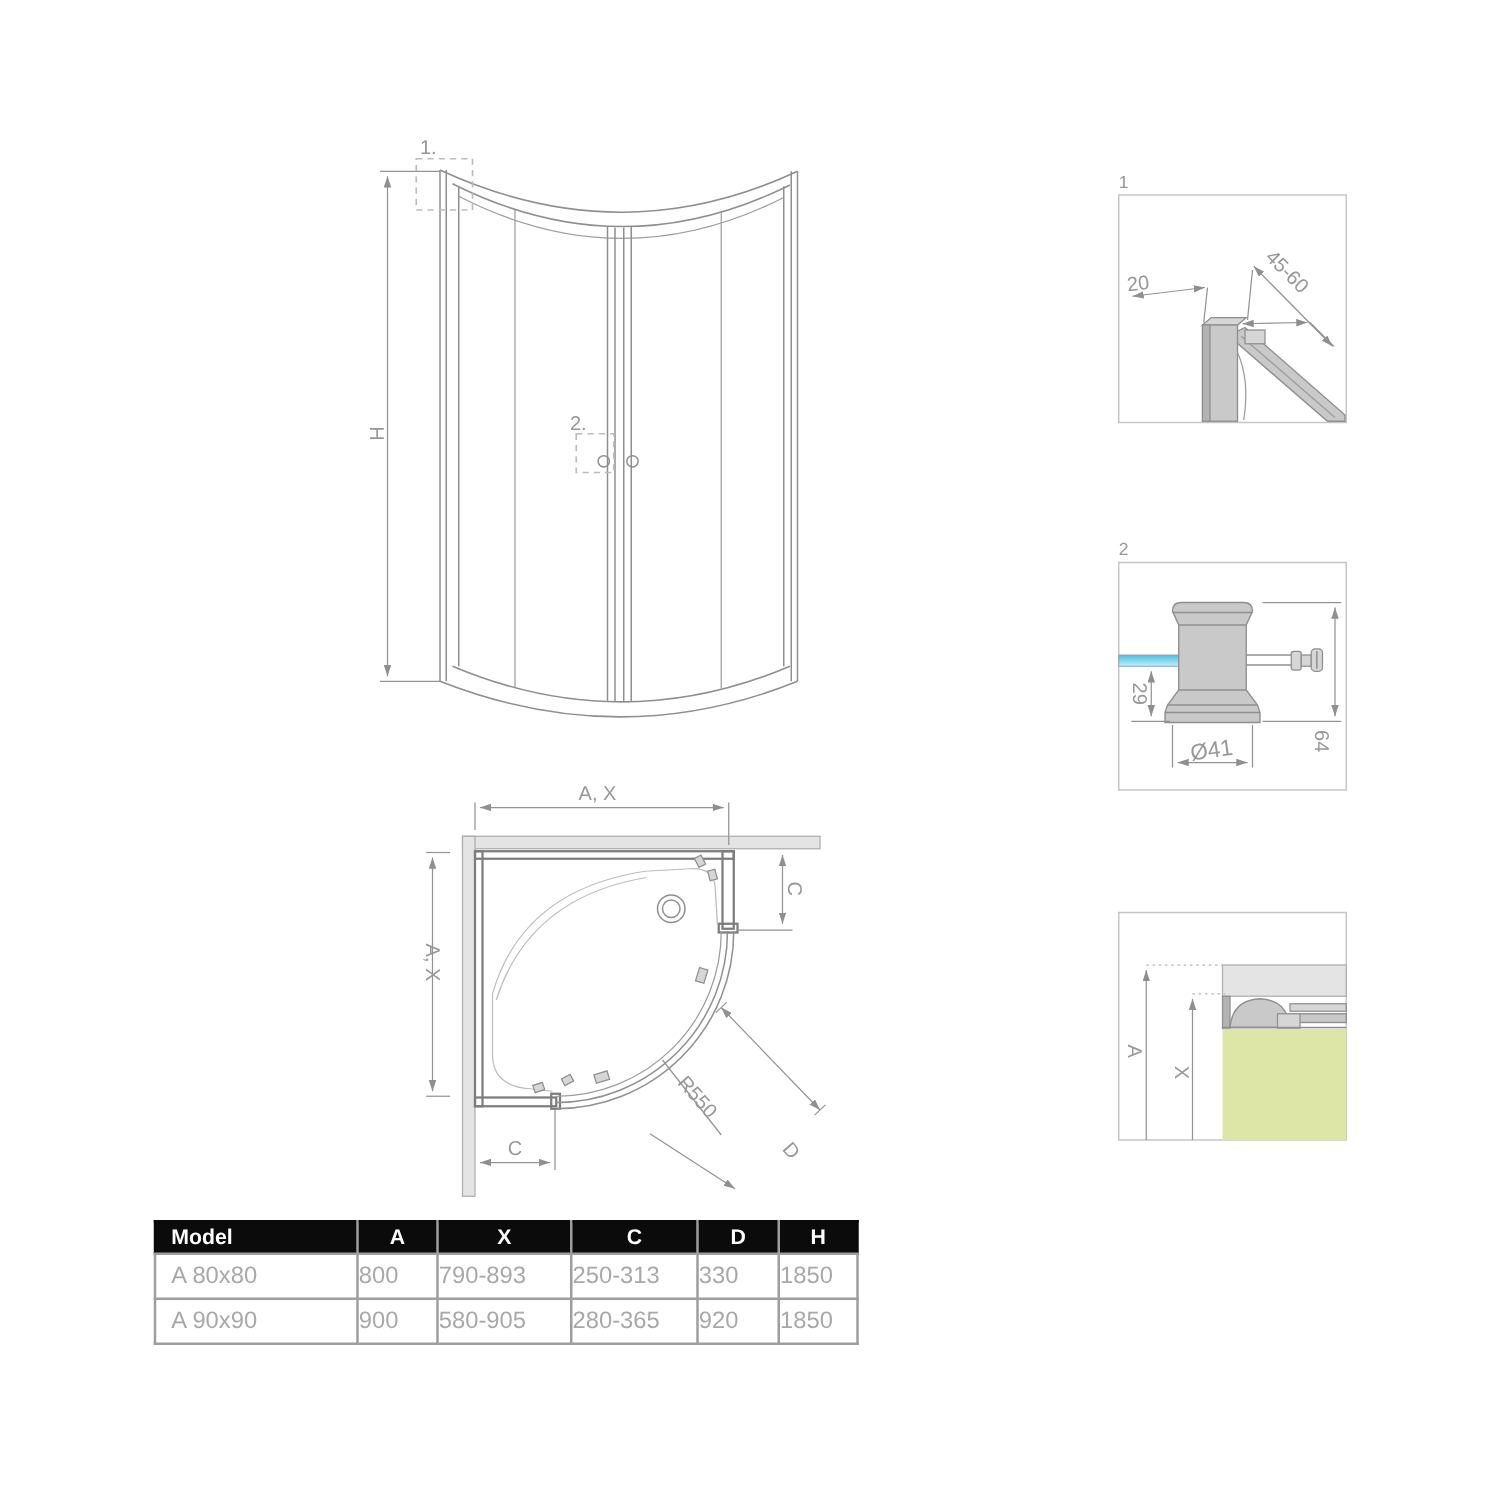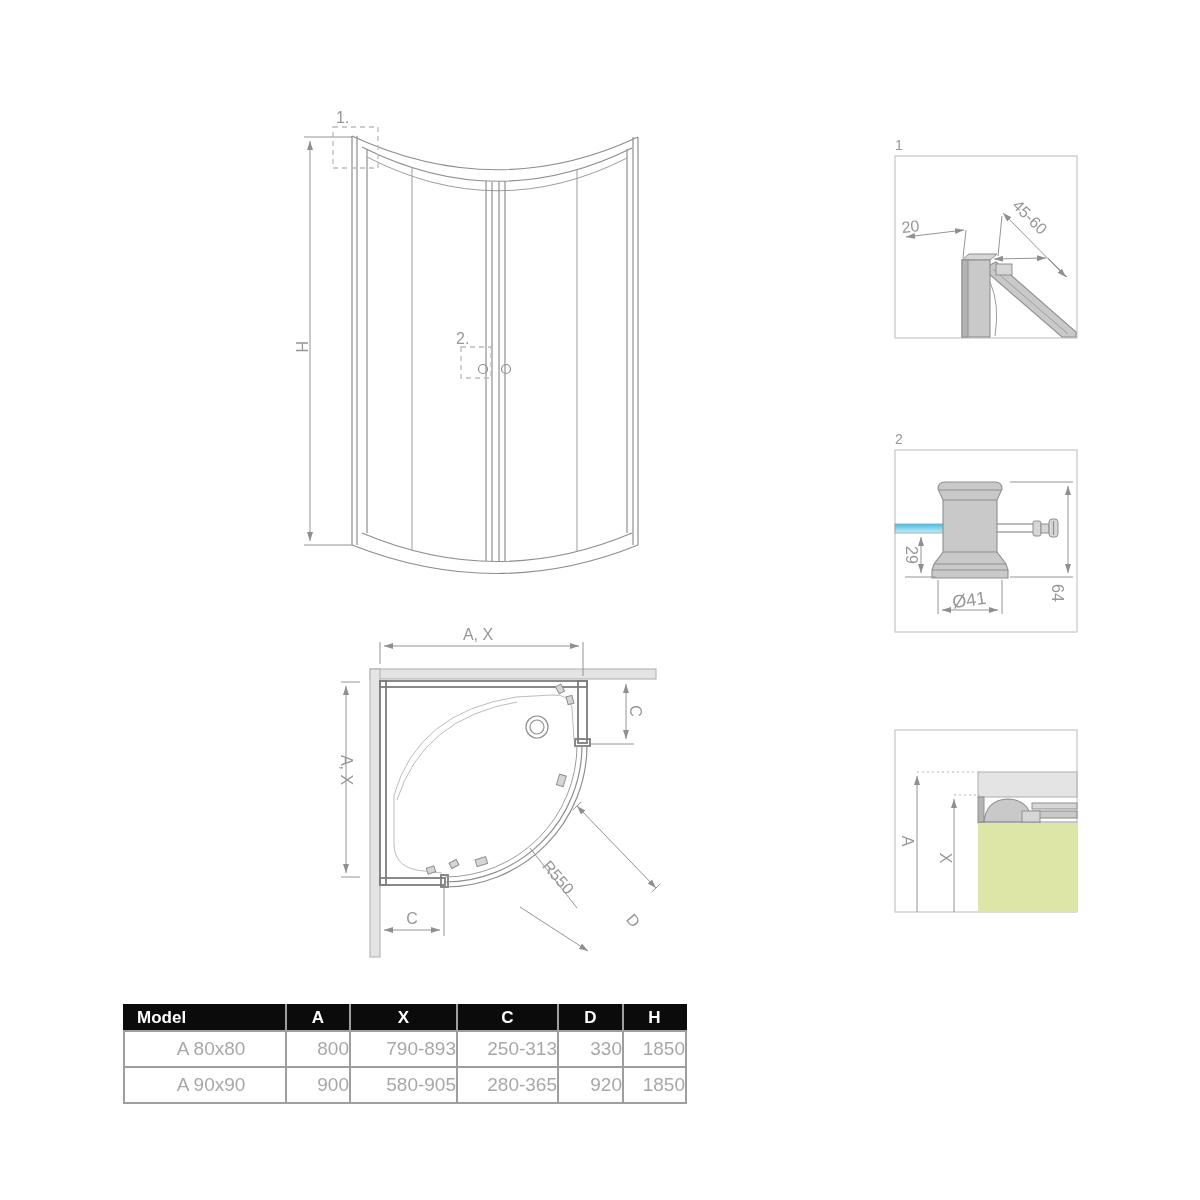--- a/index.html
+++ b/index.html
@@ -20,30 +20,30 @@
   .gfill{fill:#c9c9c9;stroke:#8f8f8f;stroke-width:1.1;}
   .gfill2{fill:#d6d6d6;stroke:#8f8f8f;stroke-width:1;}
   .gdark{fill:#b3b3b3;stroke:#8f8f8f;stroke-width:1;}
   .white{fill:#ffffff;stroke:#8f8f8f;stroke-width:1.2;}
 
   text.dtxt{fill:#979797;font-size:16px;font-family:"Liberation Sans",sans-serif;}
   text.small{fill:#979797;font-size:14px;font-family:"Liberation Sans",sans-serif;}
   text.big{fill:#979797;font-size:18px;font-family:"Liberation Sans",sans-serif;}
 
   
-  .spec-table{position:absolute;left:123px;top:1004px;width:562px;border-collapse:collapse;
+  .spec-table{position:absolute;left:123px;top:976px;width:562px;border-collapse:collapse;
               font-family:"Liberation Sans",sans-serif;table-layout:fixed;}
   .spec-table th{background:#0b0b0b;color:#ffffff;font-size:17px;font-weight:bold;
                  border:2px solid #9e9e9e;height:24px;padding:0;text-align:center;}
   .spec-table th:first-child{text-align:left;padding-left:12px;border-left-color:#0b0b0b;}
   .spec-table th:last-child{border-right-color:#0b0b0b;}
   .spec-table thead th{border-top-color:#0b0b0b;}
   .spec-table td{color:#a8a8a8;font-size:19px;border:2px solid #9e9e9e;height:34px;
-                 padding:0;text-align:right;background:#fff;}
-  .spec-table td:first-child{text-align:center;padding-left:12px;margin-left:24px;}
+                 padding:0;text-align:left;background:#fff;}
+  .spec-table td:first-child{text-align:left;padding-left:12px;margin-left:24px;}
 </style>
 </head>
 <body>
 
 <div class="canvas">
 <svg width="1200" height="1200" viewBox="0 0 1200 1200">
   <defs>
     <marker id="ae" markerWidth="11" markerHeight="8" refX="9" refY="3" orient="auto" markerUnits="userSpaceOnUse">
       <path d="M0,0L9,3L0,6Z" fill="#8f8f8f"></path>
     </marker>

